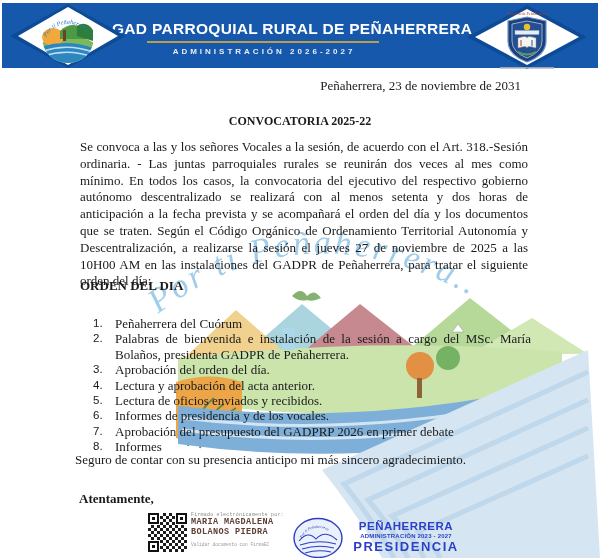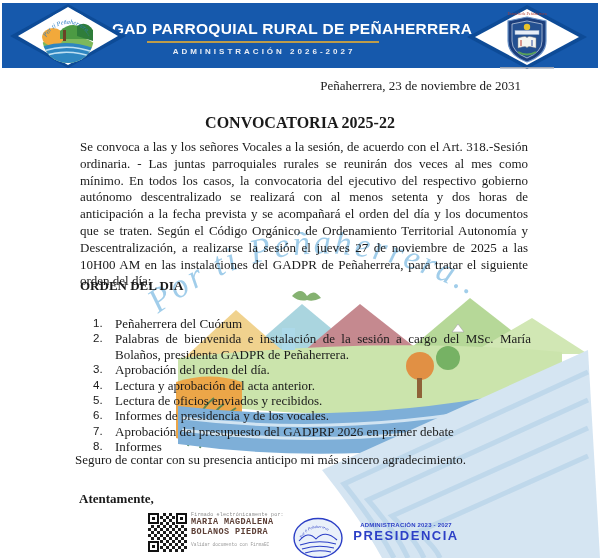--- a/index.html
+++ b/index.html
@@ -13,21 +13,21 @@
     font-family:"Liberation Sans",sans-serif;font-weight:bold;font-size:15.5px;letter-spacing:.3px;white-space:nowrap;}
   .gold-line{position:absolute;left:147px;top:41px;width:232px;height:2px;background:#bd9c4a;}
   .banner-sub{position:absolute;left:112px;top:47px;width:304px;text-align:center;color:#e9eef6;
     font-family:"Liberation Sans",sans-serif;font-weight:bold;font-size:8px;letter-spacing:3px;white-space:nowrap;}
   .logo-left{position:absolute;left:8px;top:3px;width:120px;height:66px;z-index:3;}
   .logo-right{position:absolute;left:462px;top:2px;width:130px;height:70px;z-index:3;}
   
   .watermark{position:absolute;left:0;top:232px;width:600px;height:326px;z-index:0;opacity:.95;}
   
   .date-line{position:absolute;top:78px;right:79px;font-size:13px;z-index:1;}
-  .doc-title{position:absolute;top:114px;left:0;width:600px;text-align:center;font-weight:bold;font-size:16px;z-index:1;}
+  .doc-title{position:absolute;top:114px;left:0;width:600px;text-align:center;font-weight:bold;font-size:12px;z-index:1;}
   .body-par{position:absolute;top:139px;left:80px;width:448px;font-size:13px;line-height:16.8px;text-align:justify;z-index:1;}
   .orden-heading{position:absolute;top:278px;left:80px;font-weight:bold;font-size:13px;z-index:1;}
   .agenda{position:absolute;top:316px;left:93px;width:438px;font-size:13px;z-index:1;list-style:none;margin:0;padding:0;}
   .agenda-row{display:flex;line-height:15.4px;}
   .agenda-num{width:22px;flex:none;font-family:"Liberation Sans",sans-serif;font-size:11.5px;}
   .agenda-text{flex:1;text-align:justify;}
   .closing-line{position:absolute;top:452px;left:75px;font-size:13px;z-index:1;}
   .salutation{position:absolute;top:491px;left:79px;font-size:13px;font-weight:bold;z-index:1;}
   
   .qr{position:absolute;left:148px;top:513px;width:39px;height:39px;z-index:1;
@@ -210,15 +210,16 @@
     <path d="M 7 26 Q 16 15 24 24 Q 33 14 45 25"></path>
     <path d="M 8 30 Q 26 24 44 29"></path>
     <path d="M 10 34 Q 26 29 42 33"></path>
     <path d="M 13 38 Q 26 34 39 37"></path>
   </g>
   <text font-size="4" font-style="italic" fill="#2c3fc6">
     <textPath href="#sarc" startOffset="2">Por ti Peñaherrera</textPath>
   </text>
 </svg>
 <div class="stamp-text">
+  <div class="stamp-l2">PEÑAHERRERA</div>
   <div class="stamp-l3">ADMINISTRACIÓN 2023 - 2027</div>
   <div class="stamp-l4">PRESIDENCIA</div>
 </div>
 
 </body></html>

